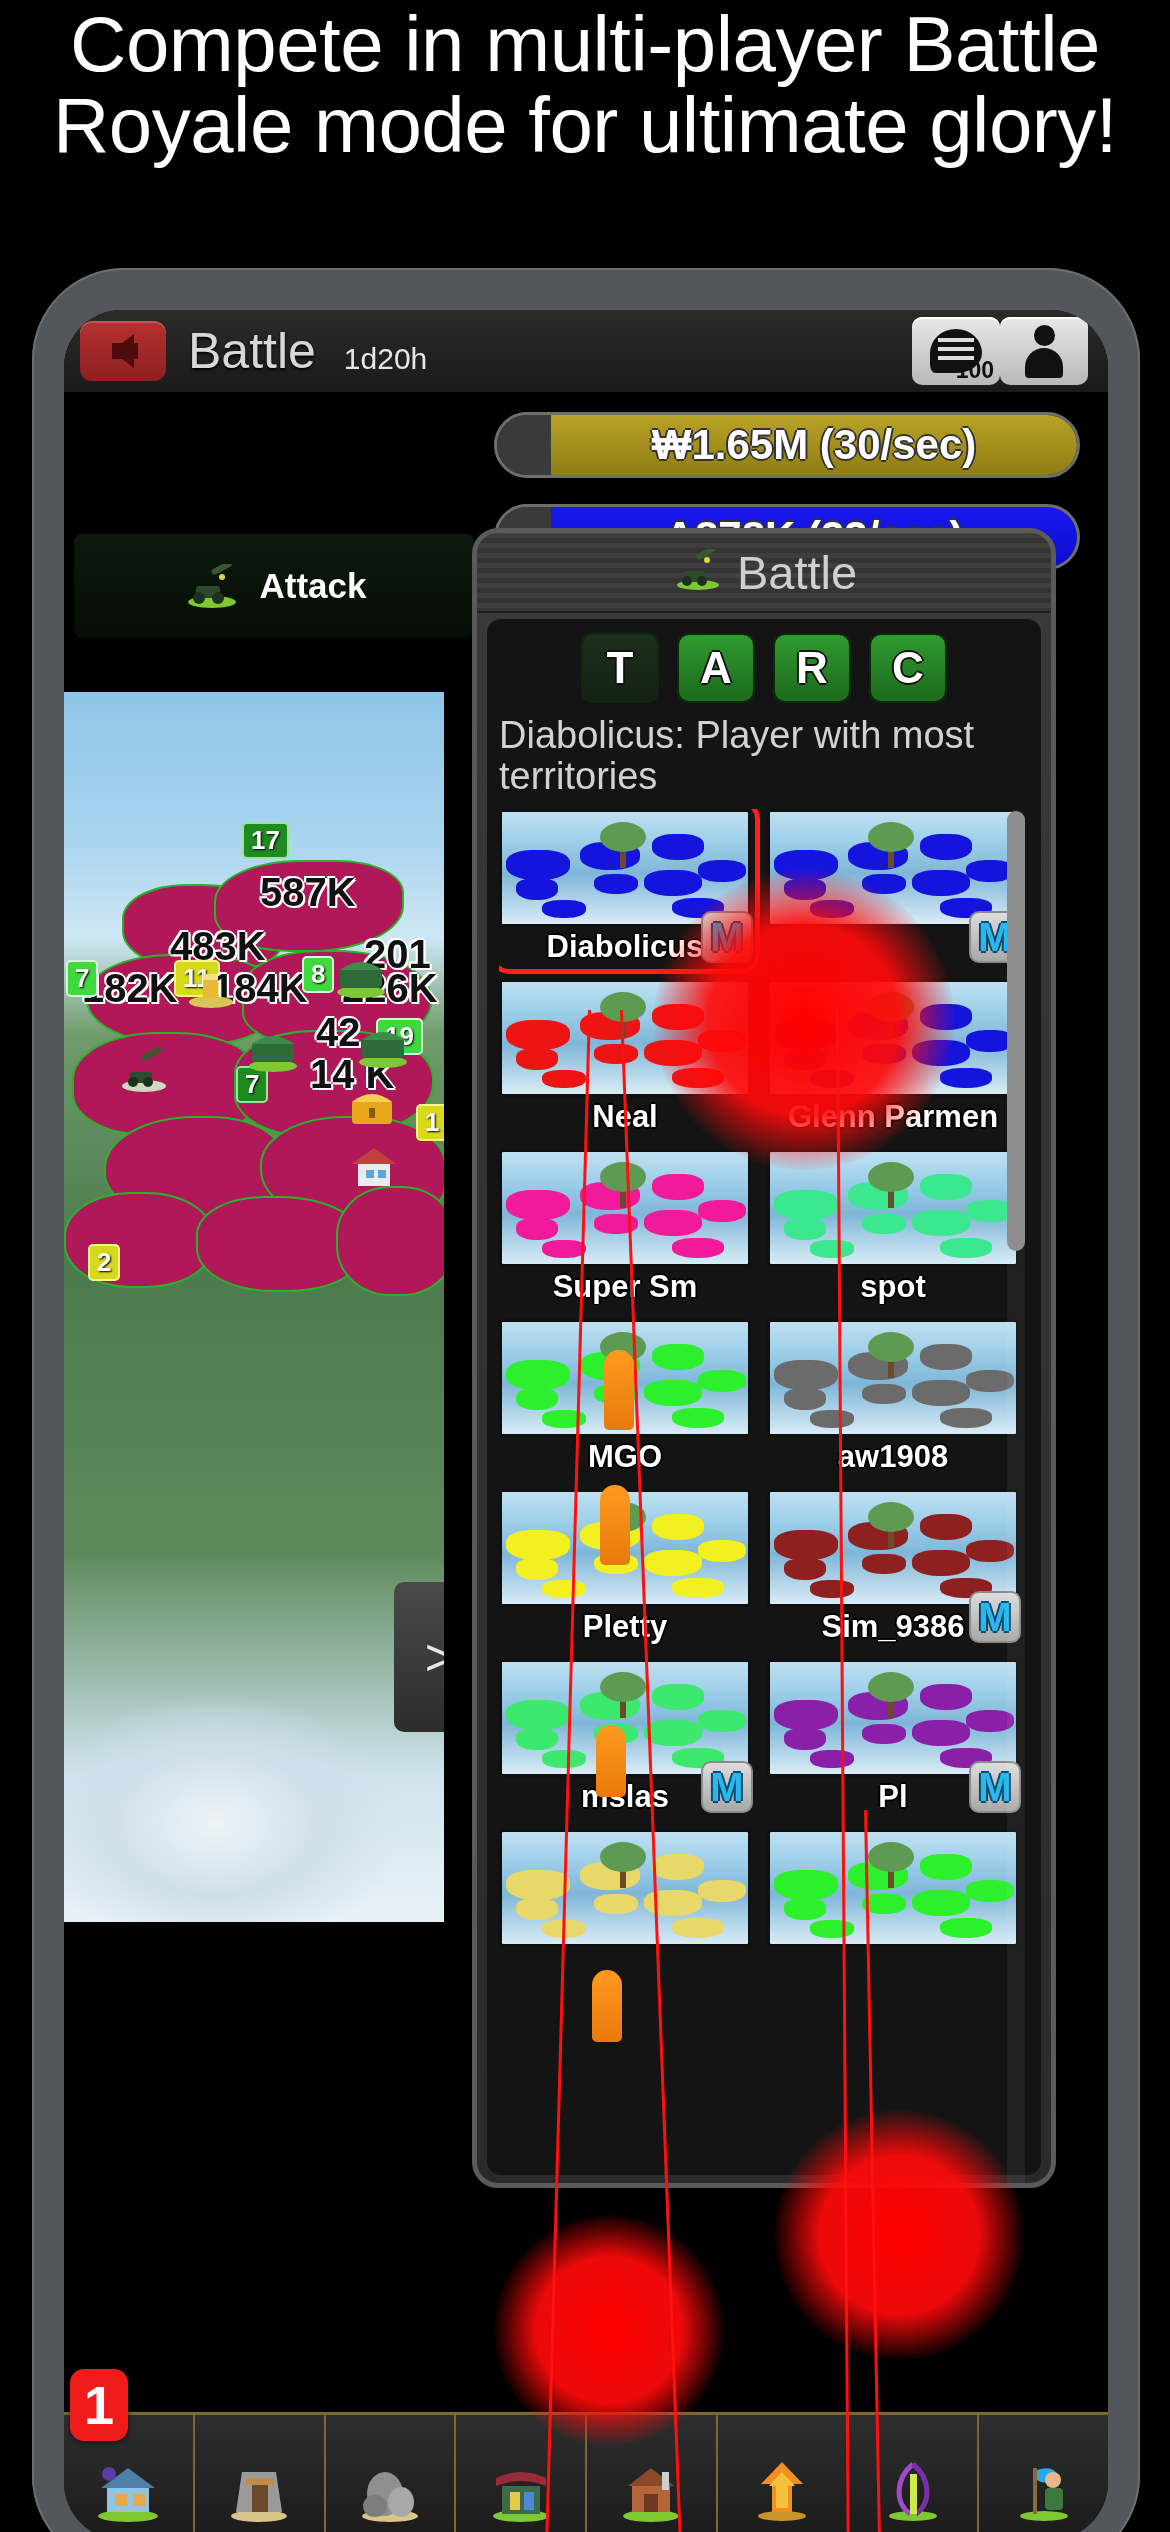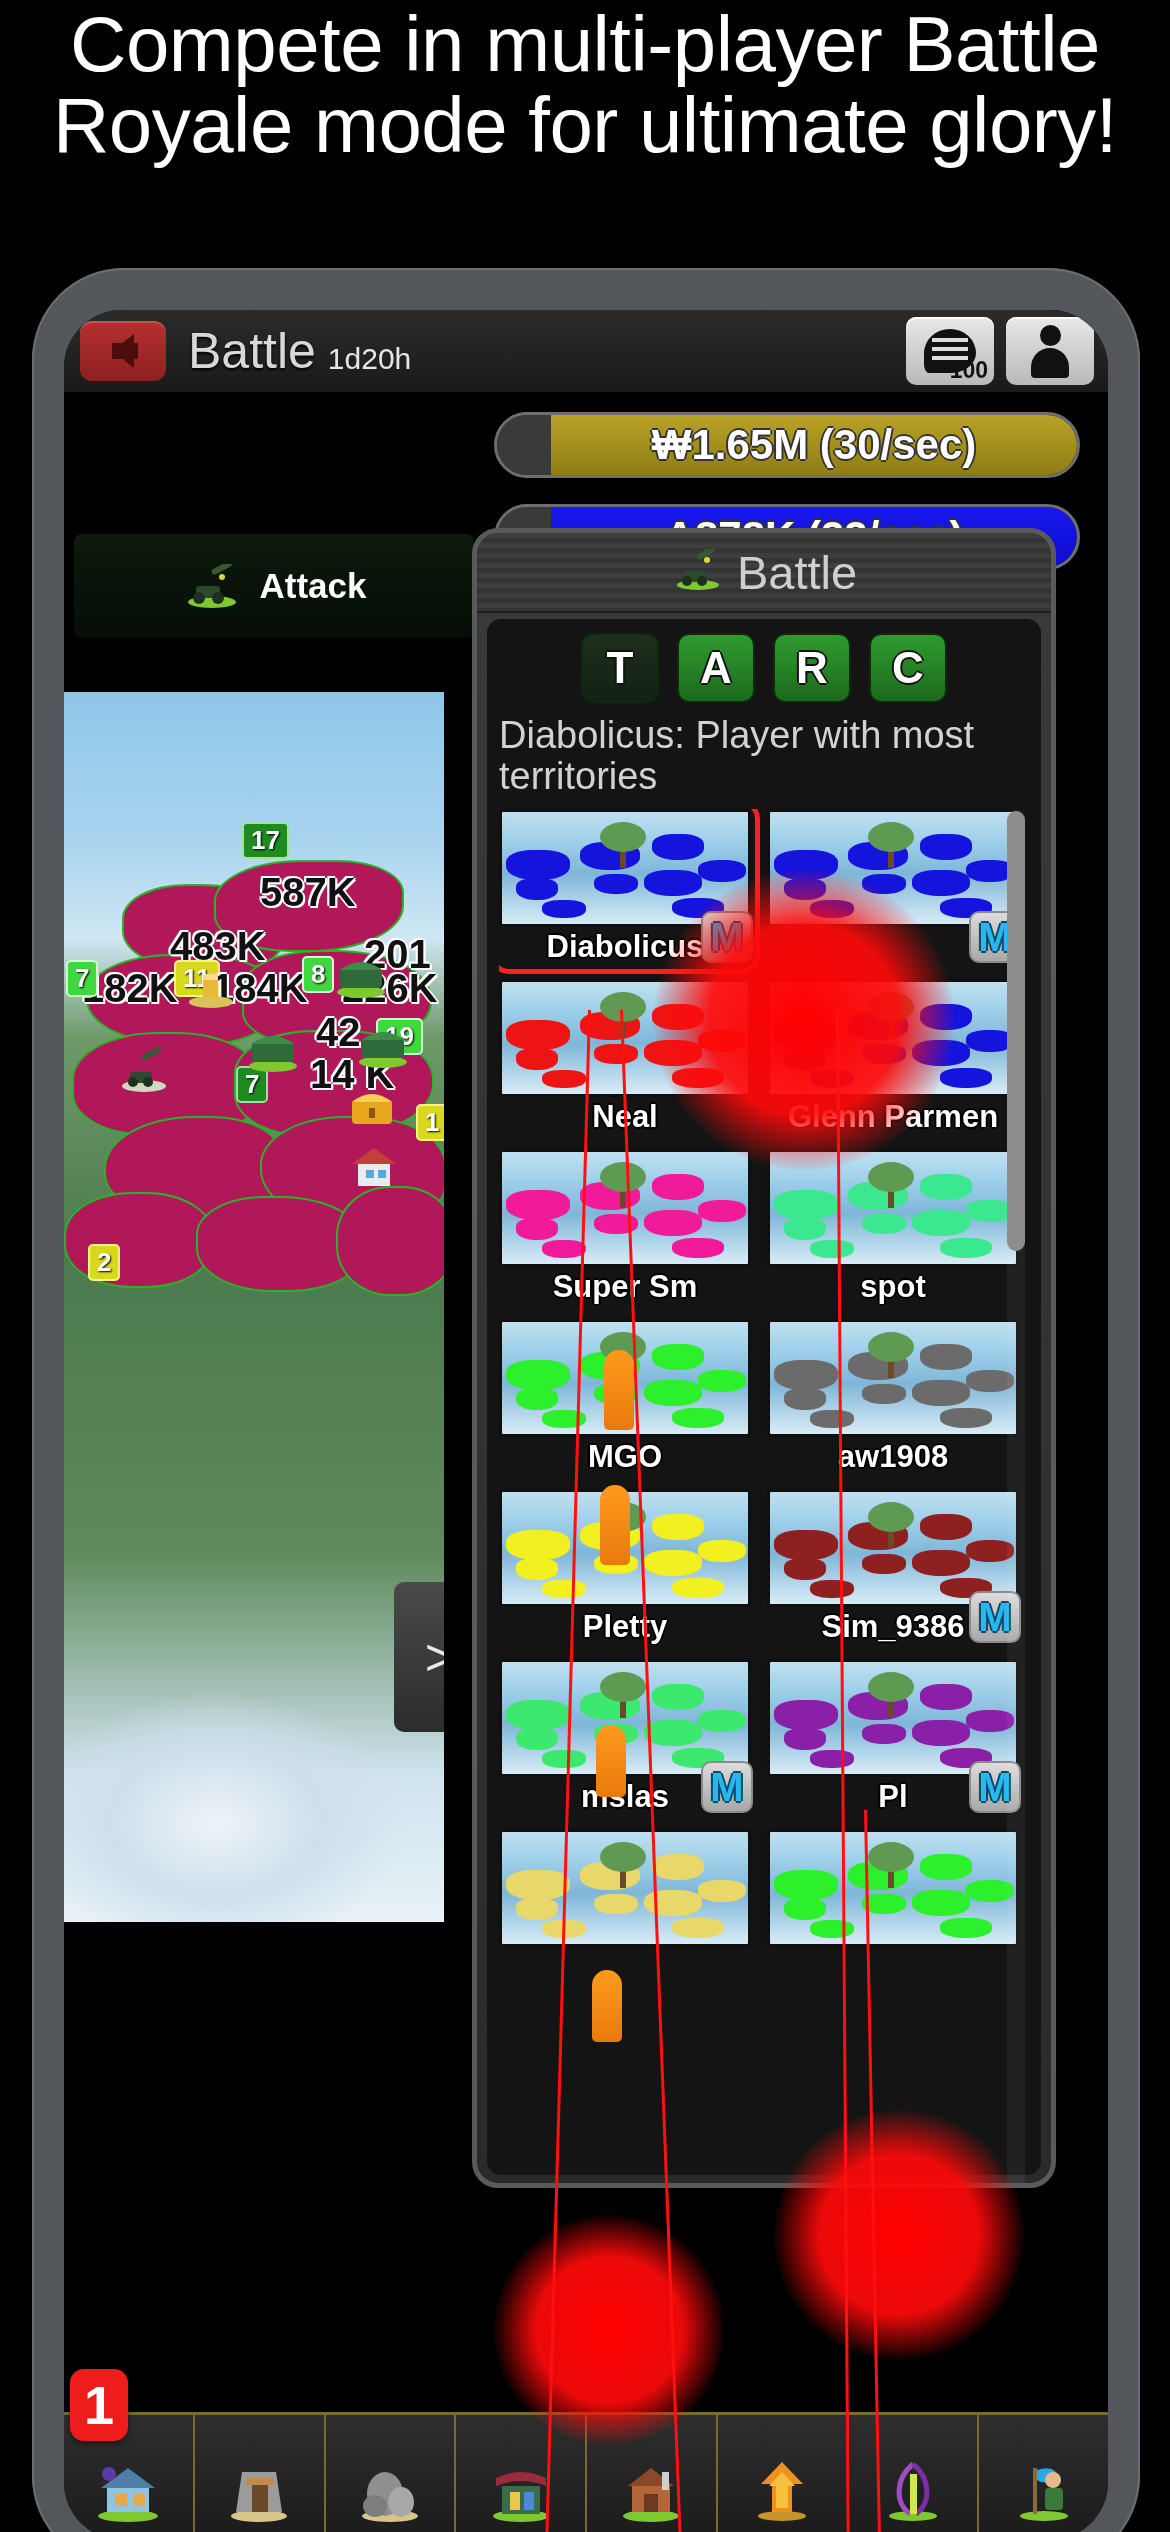--- a/index.html
+++ b/index.html
@@ -84,24 +84,24 @@
   }
   .back-arrow::after {
     content: ""; position: absolute; left: 0; top: -8px;
     width: 26px; height: 16px; background: #4e0d0d;
   }
   .header-title {
     color: #d8d8d8; font-size: 50px; margin-left: 22px;
     font-weight: 400; text-shadow: 0 2px 3px #000;
   }
   .header-sub {
-    color: #e6e6e6; font-size: 30px; margin-left: 12px; align-self: flex-end;
+    color: #e6e6e6; font-size: 30px; margin-left: 28px; align-self: flex-end;
     margin-bottom: 16px;
   }
-  .header-actions { margin-left: auto; display: flex; gap: 12px; margin-right: 4px; }
+  .header-actions { margin-left: auto; display: flex; margin-right: 10px; }
   .hdr-btn {
     width: 88px; height: 68px; border-radius: 10px;
     background: linear-gradient(#e8e8e8,#b9b9b9);
     display:flex; align-items:center; justify-content:center;
     position: relative; box-shadow: inset 0 2px 0 #fff;
   }
   .chat-bubble {
     width: 52px; height: 44px; background:#111; border-radius: 50% 50% 50% 10%/55% 55% 45% 20%;
     position: relative;
   }

